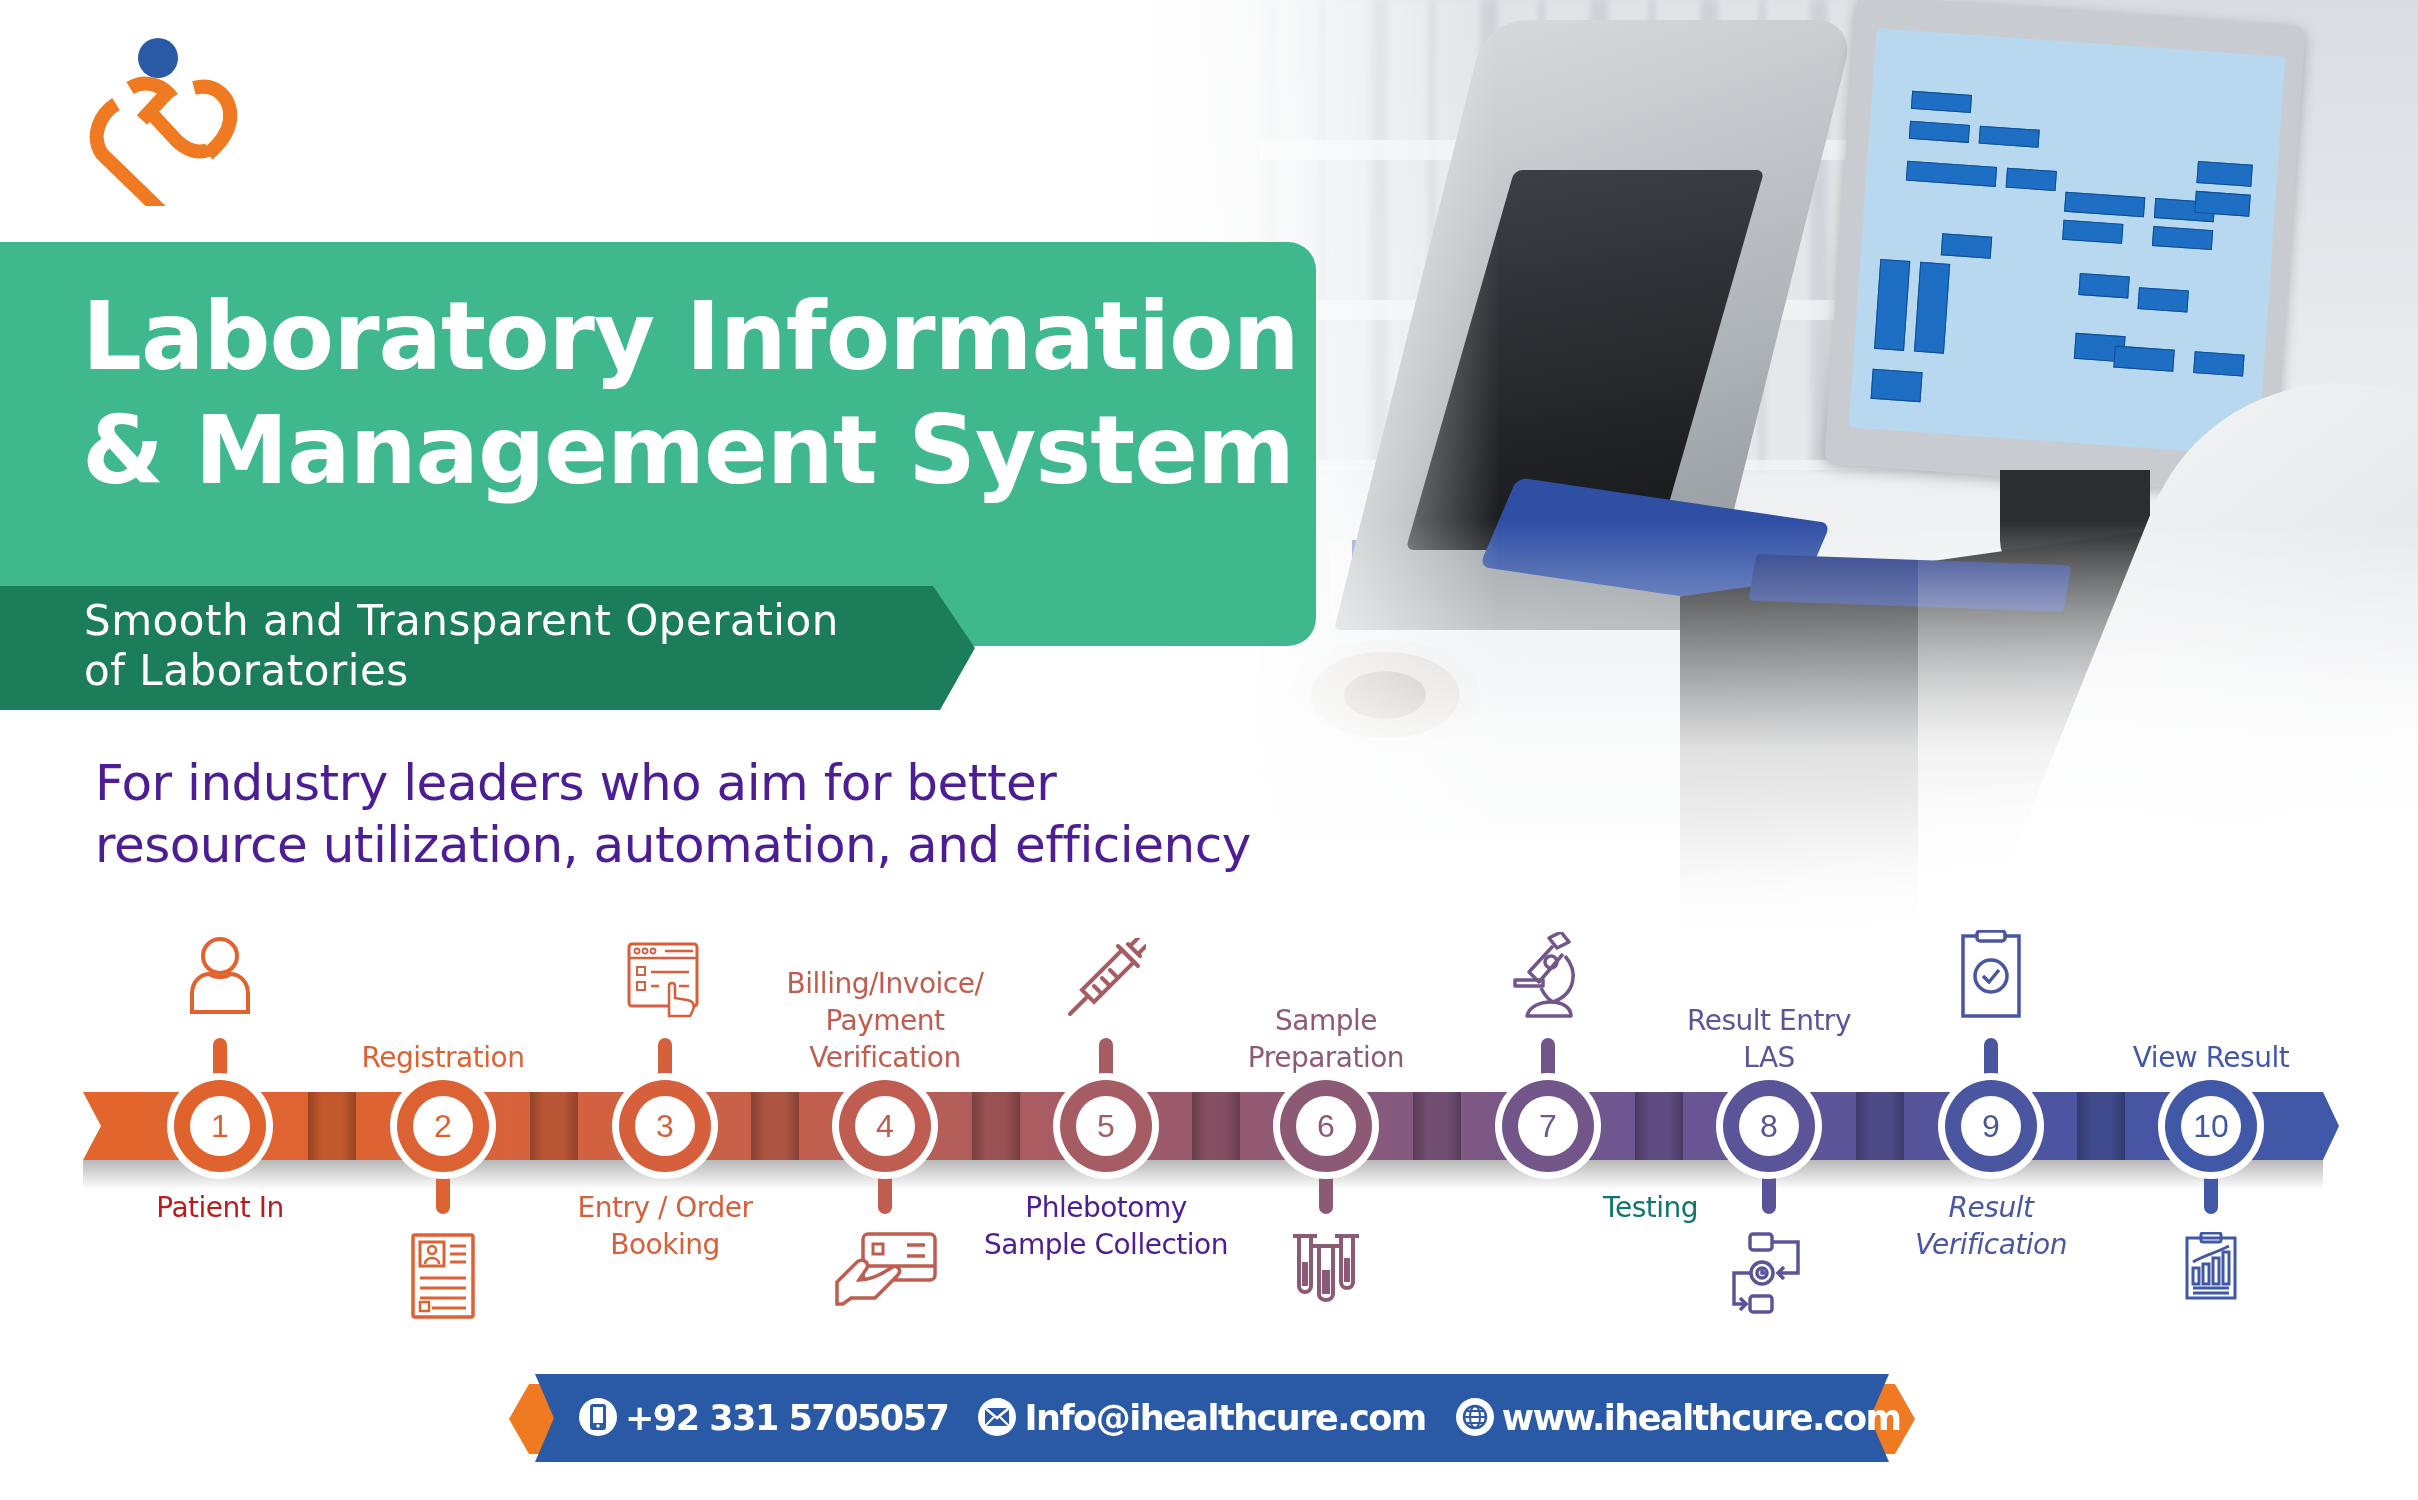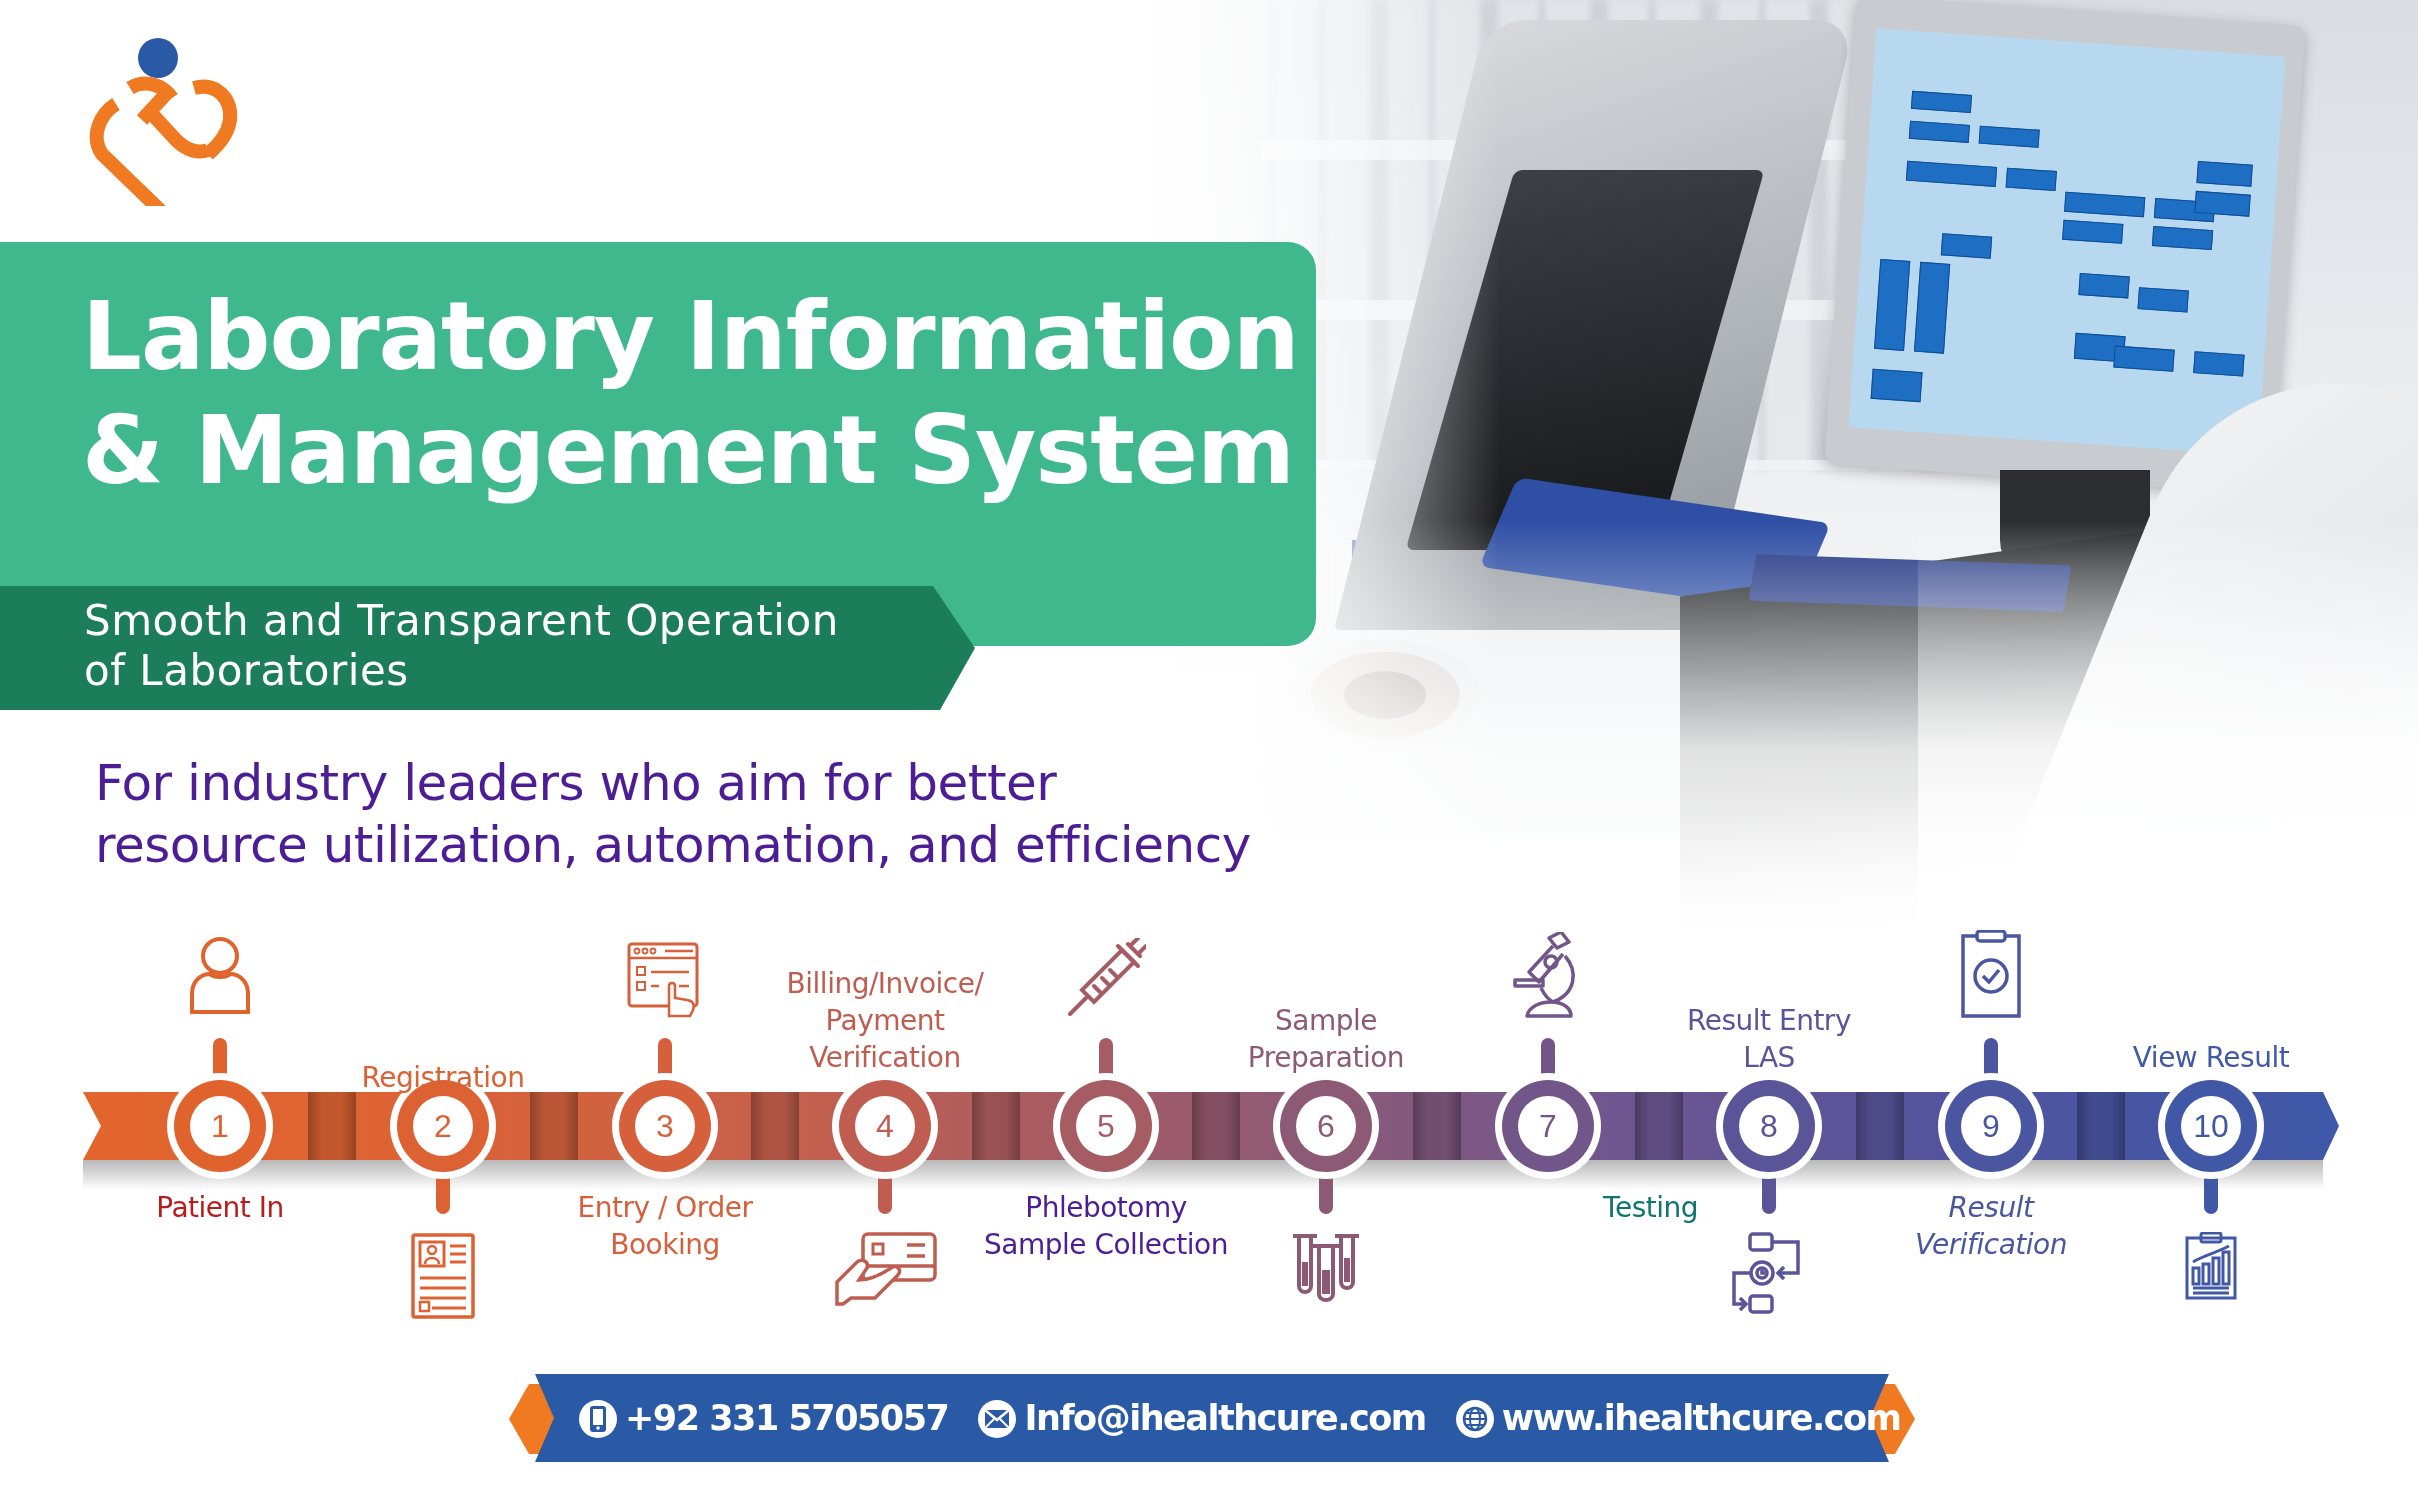--- a/index.html
+++ b/index.html
@@ -87,21 +87,21 @@
     font-family: "DejaVu Sans", sans-serif; font-size: 28px; line-height: 37px; letter-spacing: -0.5px; }
   .icon { position: absolute; }
 
   
   .contact-wrap { position: absolute; left: 509px; top: 1374px; width: 1406px; height: 88px; }
   .contact-orange { position: absolute; left: 0; top: 10px; width: 1406px; height: 70px; background: #f07a22;
     clip-path: polygon(0 50%, 20px 0, 1386px 0, 1406px 50%, 1386px 100%, 20px 100%); }
   .contact-blue { position: absolute; left: 26px; top: 0; width: 1354px; height: 88px; background: #2a5aa6;
     clip-path: polygon(0 0, 100% 0, 98.6% 50%, 100% 100%, 0 100%, 1.4% 50%); }
   .contact-items { position: absolute; left: 70px; top: 0; height: 88px; display: flex; align-items: center; gap: 30px; }
-  .contact-item { display: flex; align-items: flex-end; gap: 8px; color: #ffffff;
+  .contact-item { display: flex; align-items: flex-start; gap: 8px; color: #ffffff;
     font-family: "DejaVu Sans", sans-serif; font-weight: 700; font-size: 35px; letter-spacing: -1.5px; }
   .contact-icon { width: 38px; height: 38px; border-radius: 50%; background: #ffffff; display: flex; align-items: center; justify-content: center; }
 </style>
 </head>
 <body>
 
 <div class="photo">
   <div class="bg"></div>
   <div class="shelves"></div>
   <div class="shelf-lines"></div>
@@ -198,21 +198,21 @@
     <div class="icon" style="left: 180px; top: 934px;"><svg width="80" height="84" viewBox="0 0 80 84">
         <circle cx="40" cy="22" r="17" fill="none" stroke="#E0632E" stroke-width="4"></circle>
         <path d="M12 78 V60 C12 46 22 40 30 40 C34 44 46 44 50 40 C58 40 68 46 68 60 V78 Z" fill="none" stroke="#E0632E" stroke-width="4"></path>
       </svg></div>
     <div class="node" style="left: 443px; top: 1126px;">
       <div class="stem down" style="background:#DC6233"></div>
       <div class="ring"></div>
       <div class="ring-inner" style="background:#DC6233"></div>
       <div class="core" style="color:#DC6233">2</div>
     </div>
-    <div class="step-label" style="left: 443px; color: rgb(220, 98, 51); top: 1039px; margin-top: 20px;">
+    <div class="step-label" style="left: 443px; color: rgb(220, 98, 51); top: 1039px;">
       <div>Registration</div>
     </div>
     <div class="icon" style="left: 410px; top: 1232px;"><svg width="66" height="88" viewBox="0 0 66 88">
         <rect x="3" y="3" width="60" height="82" rx="2" fill="none" stroke="#DC6233" stroke-width="3.5"></rect>
         <rect x="10" y="10" width="24" height="24" fill="none" stroke="#DC6233" stroke-width="3"></rect>
         <circle cx="22" cy="18" r="4" fill="none" stroke="#DC6233" stroke-width="2.5"></circle>
         <path d="M15 32 C15 24 29 24 29 32" fill="none" stroke="#DC6233" stroke-width="2.5"></path>
         <path d="M40 14H56M40 22H56M40 30H56M10 46H56M10 56H56M10 66H56M22 76H56" stroke="#DC6233" stroke-width="3"></path>
         <rect x="10" y="70" width="9" height="9" fill="none" stroke="#DC6233" stroke-width="2.5"></rect>
       </svg></div>

